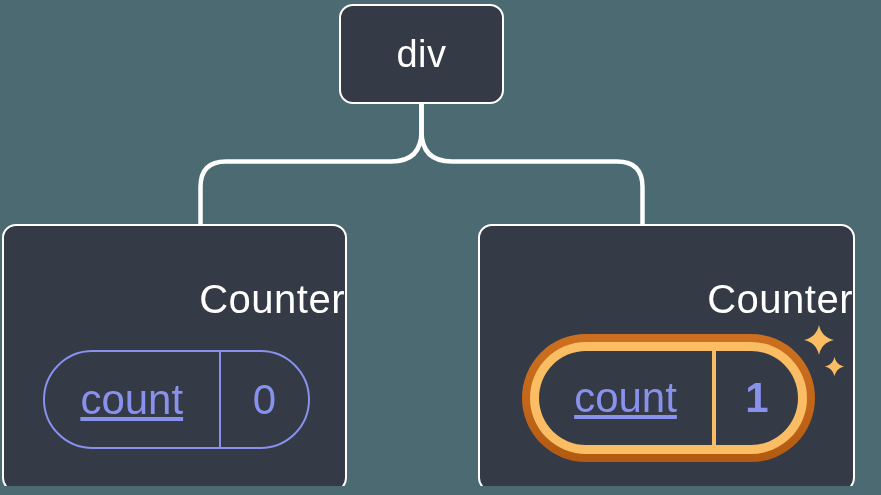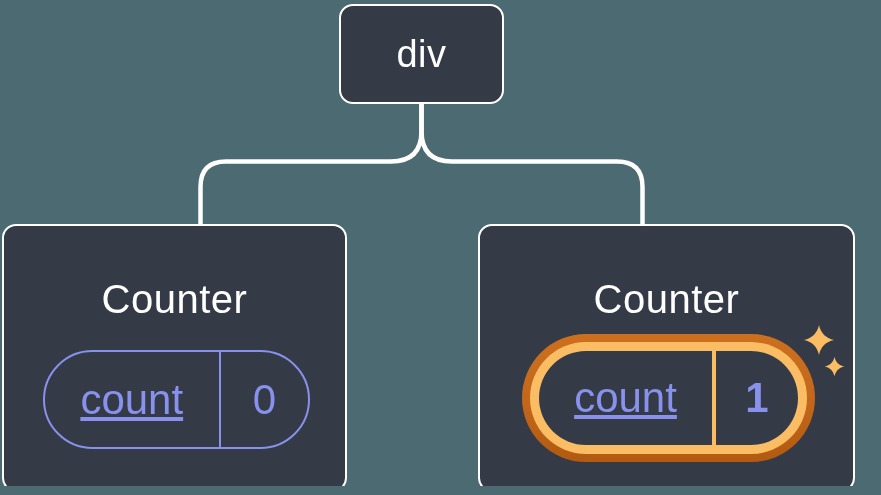--- a/index.html
+++ b/index.html
@@ -54,21 +54,21 @@
     box-sizing:border-box;
     background:var(--node-fill);
     border:2.5px solid var(--node-border);
     border-radius:14px;
   }
   .card-left{left:2px;width:345px;}
   .card-right{left:478px;width:377px;}
   .card-title{
     position:absolute;
     left:0;right:0;top:53px;
-    text-align:center;
+    text-align:right;
     color:var(--text-primary);
     font-size:40px;line-height:1;
     font-weight:500;
     letter-spacing:0.5px;
   }
   
   .pill-plain{
     position:absolute;
     left:39px;top:124px;width:267px;height:99px;
     box-sizing:border-box;

